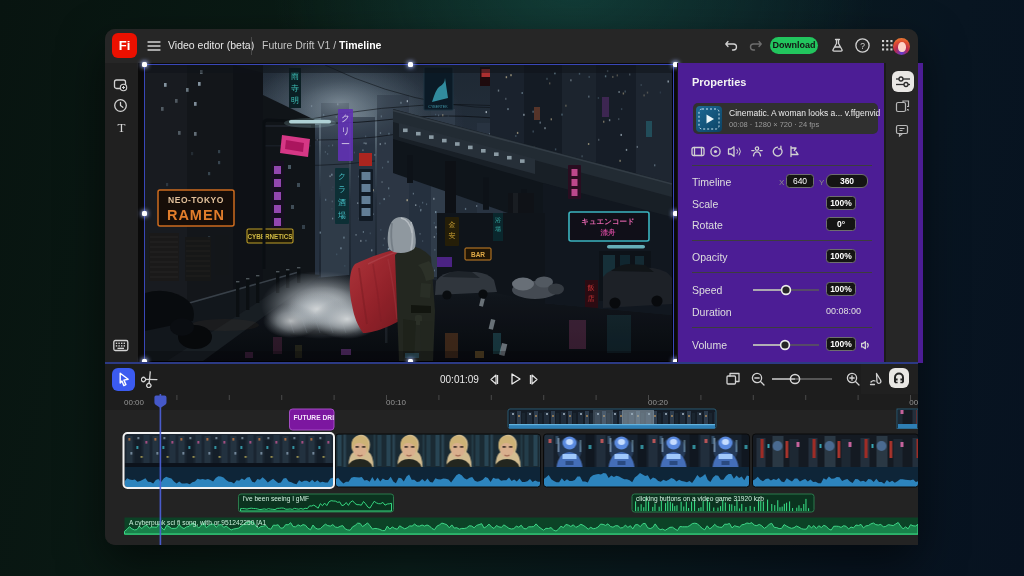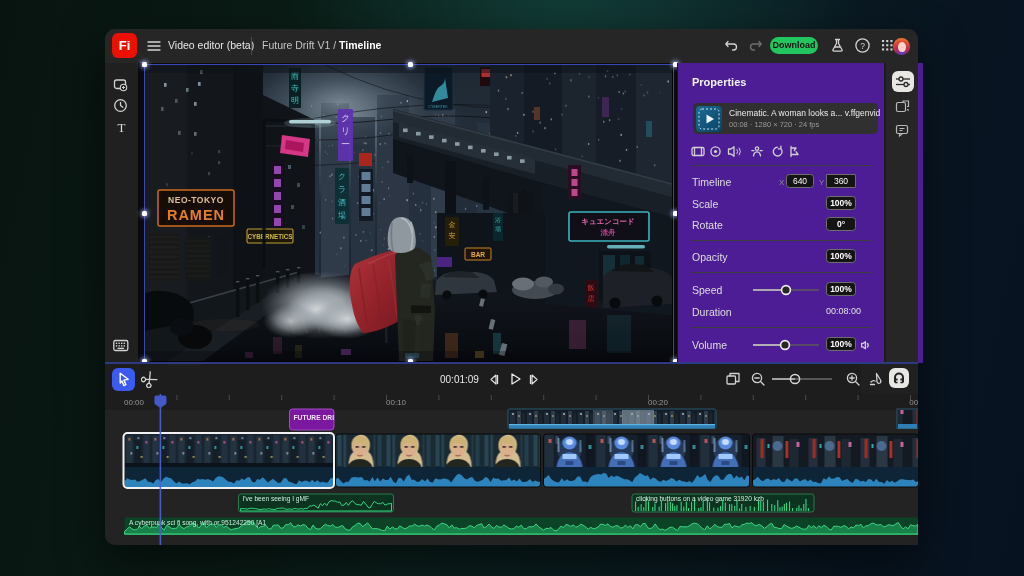--- a/index.html
+++ b/index.html
@@ -608,21 +608,21 @@
           <path d="M62.5,10.8 q0.6,-4 3.5,-4 q2.9,0 3.5,4 M60.8,5.6 h2.2 M69,5.6 h2.2"></path>
           <path d="M86.5,2.2 a4.4,4.4 0 1 0 3.4,1.4 M89.9,1.2 v2.6 h-2.6"></path>
           <path d="M100,1.5 v10 M100,3 h5 l-1.8,2.5 M100,9.5 h7 l-2,-2.8"></path>
         </g>
       </svg>
       <div class="abs" style="left:14px;top:102px;width:180px;height:1px;background:#3d3d3d"></div>
       <div class="abs" style="left:14px;top:113px;font-size:10.5px;color:#dedede">Timeline</div>
       <div class="abs" style="left:101px;top:115px;font-size:8px;color:#8a8a8a">X</div>
       <div class="abs" style="left:108px;top:111px;width:28px;height:14px;background:#141414;border:1.2px solid #6e6e6e;border-radius:3.5px;color:#fff;font-size:8.5px;font-weight:normal;text-align:center;line-height:12px">640</div>
       <div class="abs" style="left:141px;top:115px;font-size:8px;color:#8a8a8a">Y</div>
-      <div class="abs" style="left:148px;top:111px;width:30px;height:14px;background:#141414;border:1.2px solid #6e6e6e;border-radius:1px;color:#fff;font-size:8.5px;font-weight:normal;text-align:center;line-height:12px">360</div>
+      <div class="abs" style="left:148px;top:111px;width:42px;height:14px;background:#141414;border:1.2px solid #6e6e6e;border-radius:6px;color:#fff;font-size:8.5px;font-weight:bold;text-align:center;line-height:12px">360</div>
       <div class="abs" style="left:14px;top:135px;font-size:10.5px;color:#dedede">Scale</div>
       <div class="abs" style="left:148px;top:133px;width:30px;height:14px;background:#141414;border:1.2px solid #6e6e6e;border-radius:3.5px;color:#fff;font-size:8.5px;font-weight:bold;text-align:center;line-height:12px">100%</div>
       <div class="abs" style="left:14px;top:156px;font-size:10.5px;color:#dedede">Rotate</div>
       <div class="abs" style="left:148px;top:154px;width:30px;height:14px;background:#141414;border:1.2px solid #6e6e6e;border-radius:3.5px;color:#fff;font-size:8.5px;font-weight:bold;text-align:center;line-height:12px">0°</div>
       <div class="abs" style="left:14px;top:177px;width:180px;height:1px;background:#3d3d3d"></div>
       <div class="abs" style="left:14px;top:188px;font-size:10.5px;color:#dedede">Opacity</div>
       <div class="abs" style="left:148px;top:186px;width:30px;height:14px;background:#141414;border:1.2px solid #6e6e6e;border-radius:3.5px;color:#fff;font-size:8.5px;font-weight:bold;text-align:center;line-height:12px">100%</div>
       <div class="abs" style="left:14px;top:209px;width:180px;height:1px;background:#3d3d3d"></div>
       <div class="abs" style="left:14px;top:221px;font-size:10.5px;color:#dedede">Speed</div>
       <svg class="abs" style="left:73px;top:221px" width="70" height="12">

